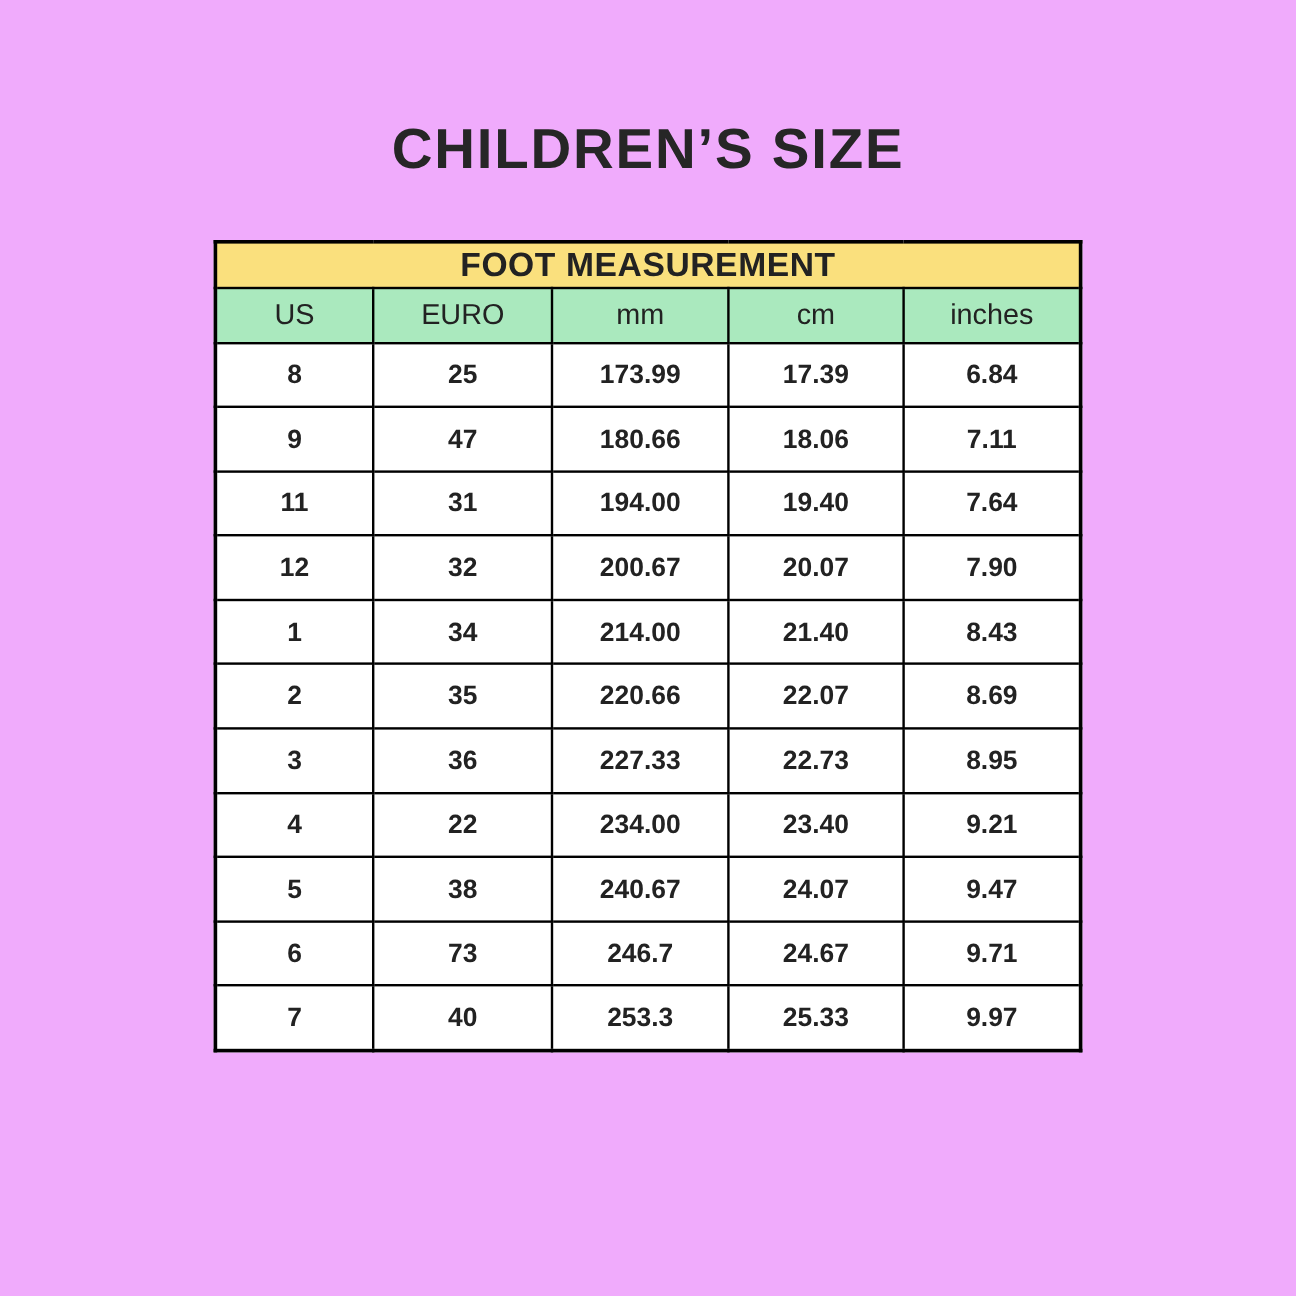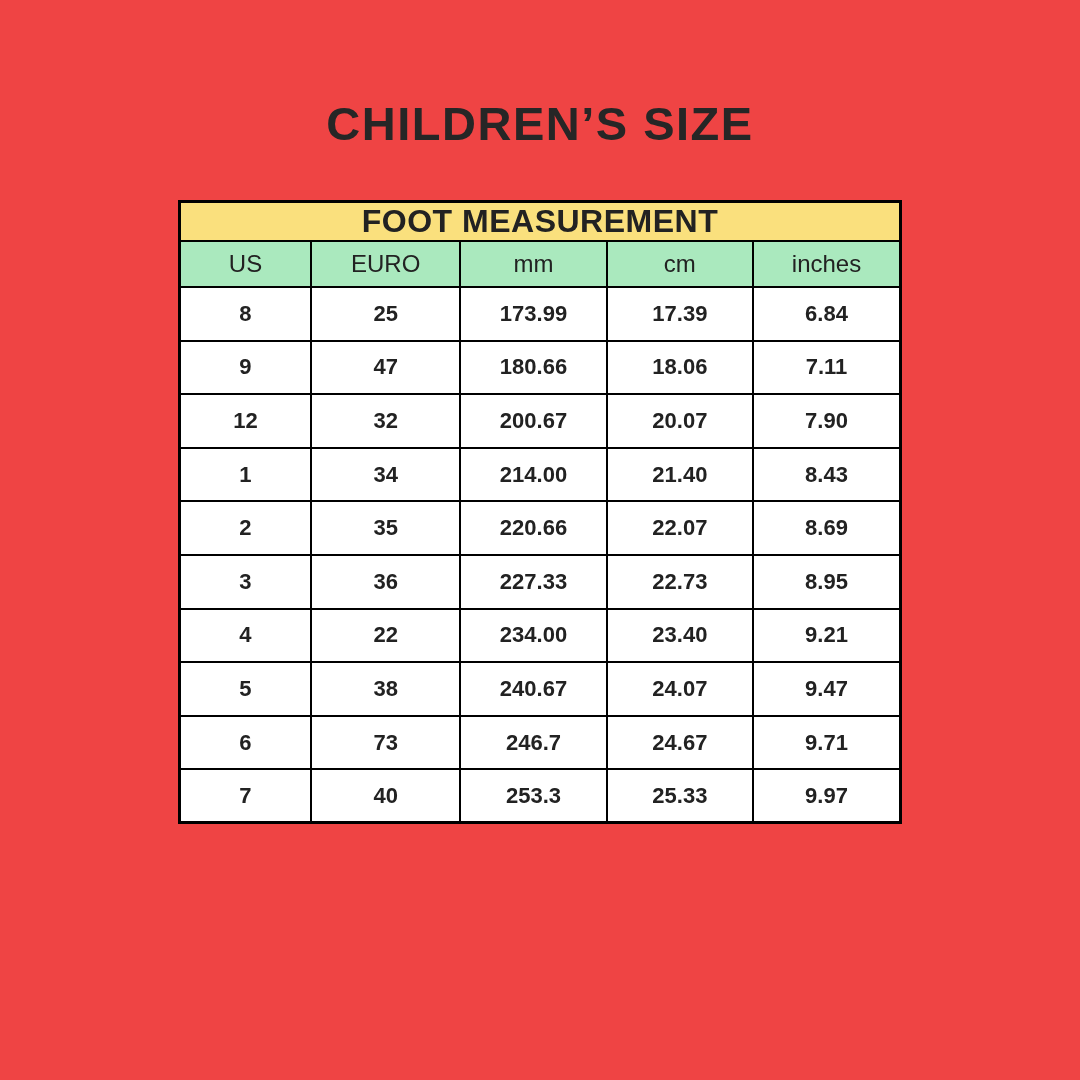--- a/index.html
+++ b/index.html
@@ -8,21 +8,21 @@
     --border-c: #000000;
     --text-c: #222222;
     --row-bg: #FFFFFF;
   }
   * { margin: 0; padding: 0; box-sizing: border-box; }
   html, body { background: #ffffff; }
   .canvas {
     position: relative;
     width: 1080px;
     height: 1080px;
-    background: #ef4444;
+    background: #f0abfc;
     font-family: "Liberation Sans", sans-serif;
     overflow: hidden;
   }
   .page-title {
     position: absolute;
     top: 96px;
     left: 0;
     width: 100%;
     text-align: center;
     font-size: 47px;
@@ -47,21 +47,21 @@
     color: var(--text-c);
   }
   .col-us     { width: 18.23%; }
   .col-euro   { width: 20.72%; }
   .col-mm     { width: 20.30%; }
   .col-cm     { width: 20.30%; }
   .col-inches { width: 20.45%; }
   th.banner-cell {
     background: var(--banner-bg);
     height: 38px;
-    font-size: 32px;
+    font-size: 28px;
     font-weight: 700;
     letter-spacing: 0.5px;
   }
   tr.columns-row th {
     background: var(--cols-bg);
     height: 46px;
     font-size: 24px;
     font-weight: 400;
   }
   tbody.rows td {
@@ -105,20 +105,27 @@
           <td>173.99</td>
           <td>17.39</td>
           <td>6.84</td>
         </tr>
         <tr>
           <td>9</td>
           <td>47</td>
           <td>180.66</td>
           <td>18.06</td>
           <td>7.11</td>
+        </tr>
+        <tr>
+          <td>11</td>
+          <td>31</td>
+          <td>194.00</td>
+          <td>19.40</td>
+          <td>7.64</td>
         </tr>
         <tr>
           <td>12</td>
           <td>32</td>
           <td>200.67</td>
           <td>20.07</td>
           <td>7.90</td>
         </tr>
         <tr>
           <td>1</td>

